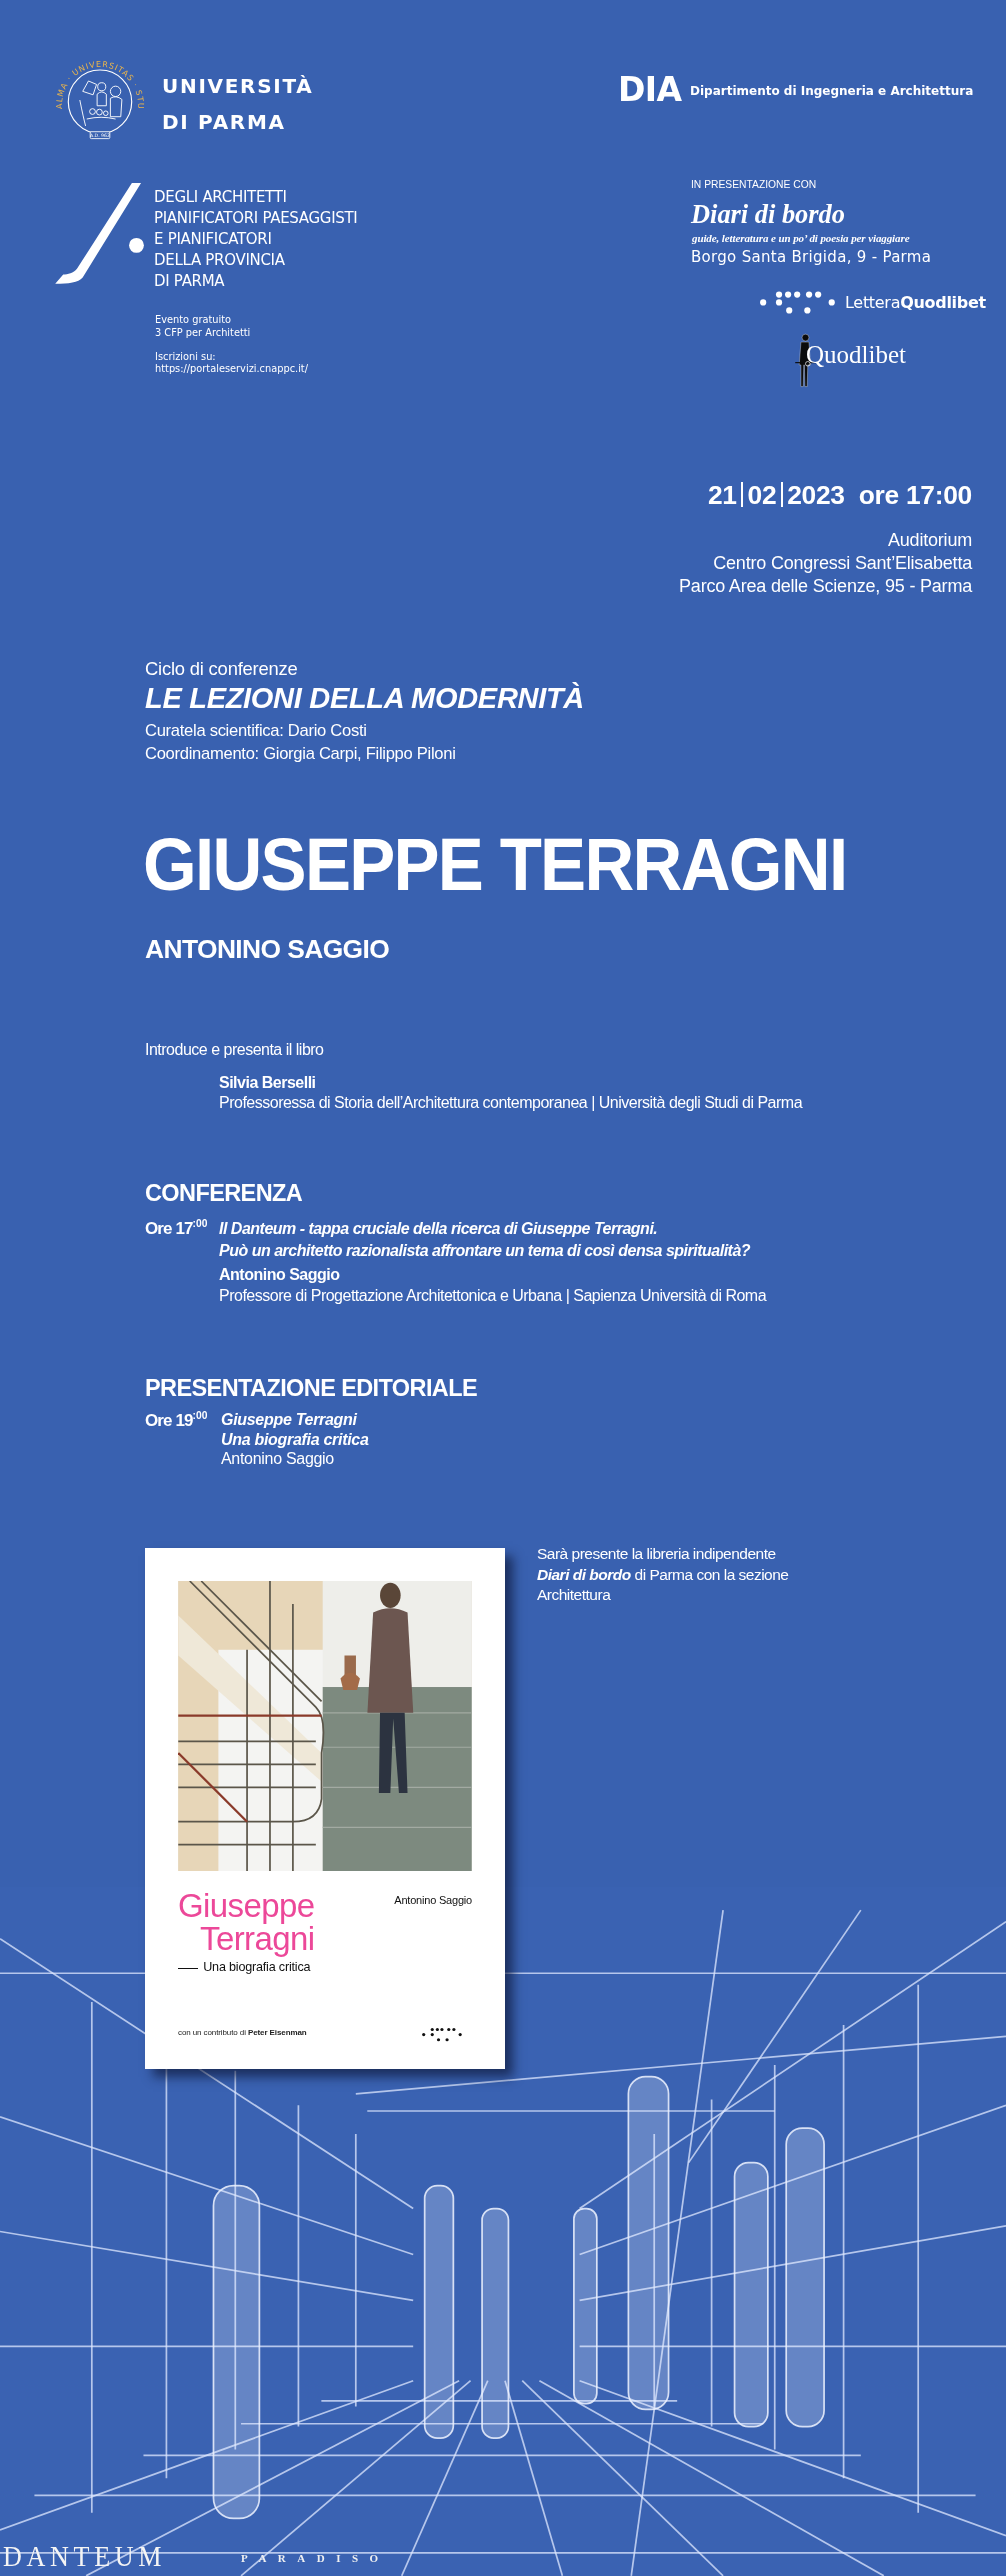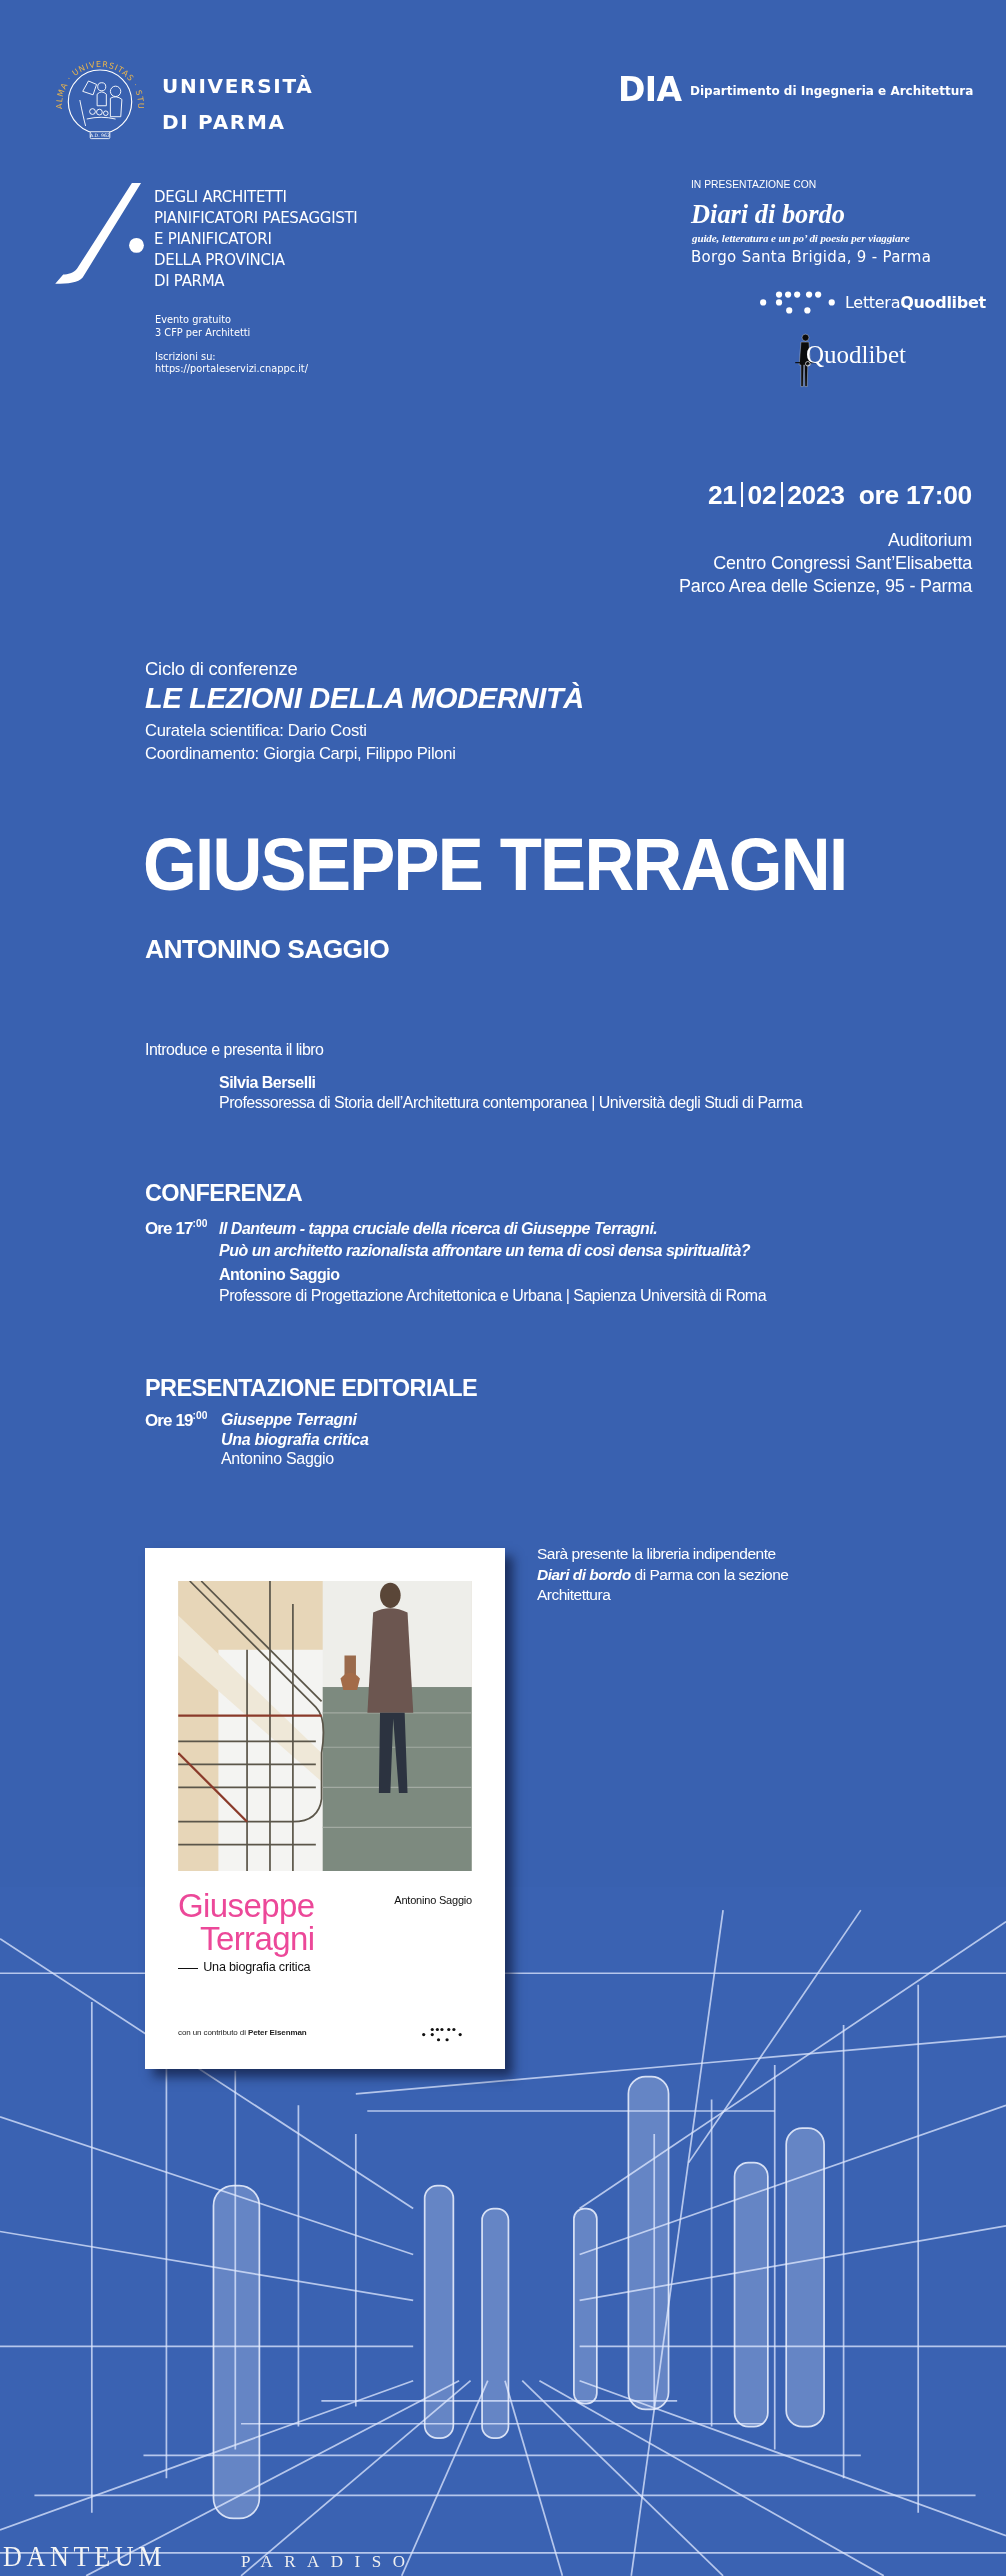--- a/index.html
+++ b/index.html
@@ -106,21 +106,21 @@
   .book-contrib { position: absolute; left: 33px; top: 480px; font-size: 8px; color: #222; letter-spacing: -0.1px; }
   .book-contrib b { font-weight: 700; }
   .book-pub-logo { position: absolute; left: 277px; top: 478px; width: 49px; height: 19.5px; }
 
   
   .bookstore-note { left: 537px; top: 1544px; font-size: 15.5px; line-height: 20.7px; letter-spacing: -0.5px; width: 298px; }
   .bookstore-note b { font-weight: 700; font-style: italic; }
 
   
   .danteum-caption { left: 3.4px; top: 2540px; font-size: 29px; font-family: "Liberation Serif", serif; letter-spacing: 5.2px; color: #f4f4f4; transform: scaleX(0.9); transform-origin: left top; }
-  .danteum-sub { left: 241px; top: 2552px; font-size: 17px; font-family: "Liberation Serif", serif; letter-spacing: 11.5px; color: #f0f0f0; font-weight: 400; }
+  .danteum-sub { left: 241px; top: 2552px; font-size: 11px; font-family: "Liberation Serif", serif; letter-spacing: 11.5px; color: #f0f0f0; font-weight: 700; }
 </style>
 </head>
 <body>
 
 <div class="blueprint">
   <svg width="1006" height="689" viewBox="0 0 1753 1200">
     <g stroke="#dfe8ff" stroke-opacity="0.75" fill="none" stroke-width="3">
 
       <line x1="0" y1="90" x2="720" y2="560"></line>
       <line x1="1753" y1="60" x2="1010" y2="560"></line>

